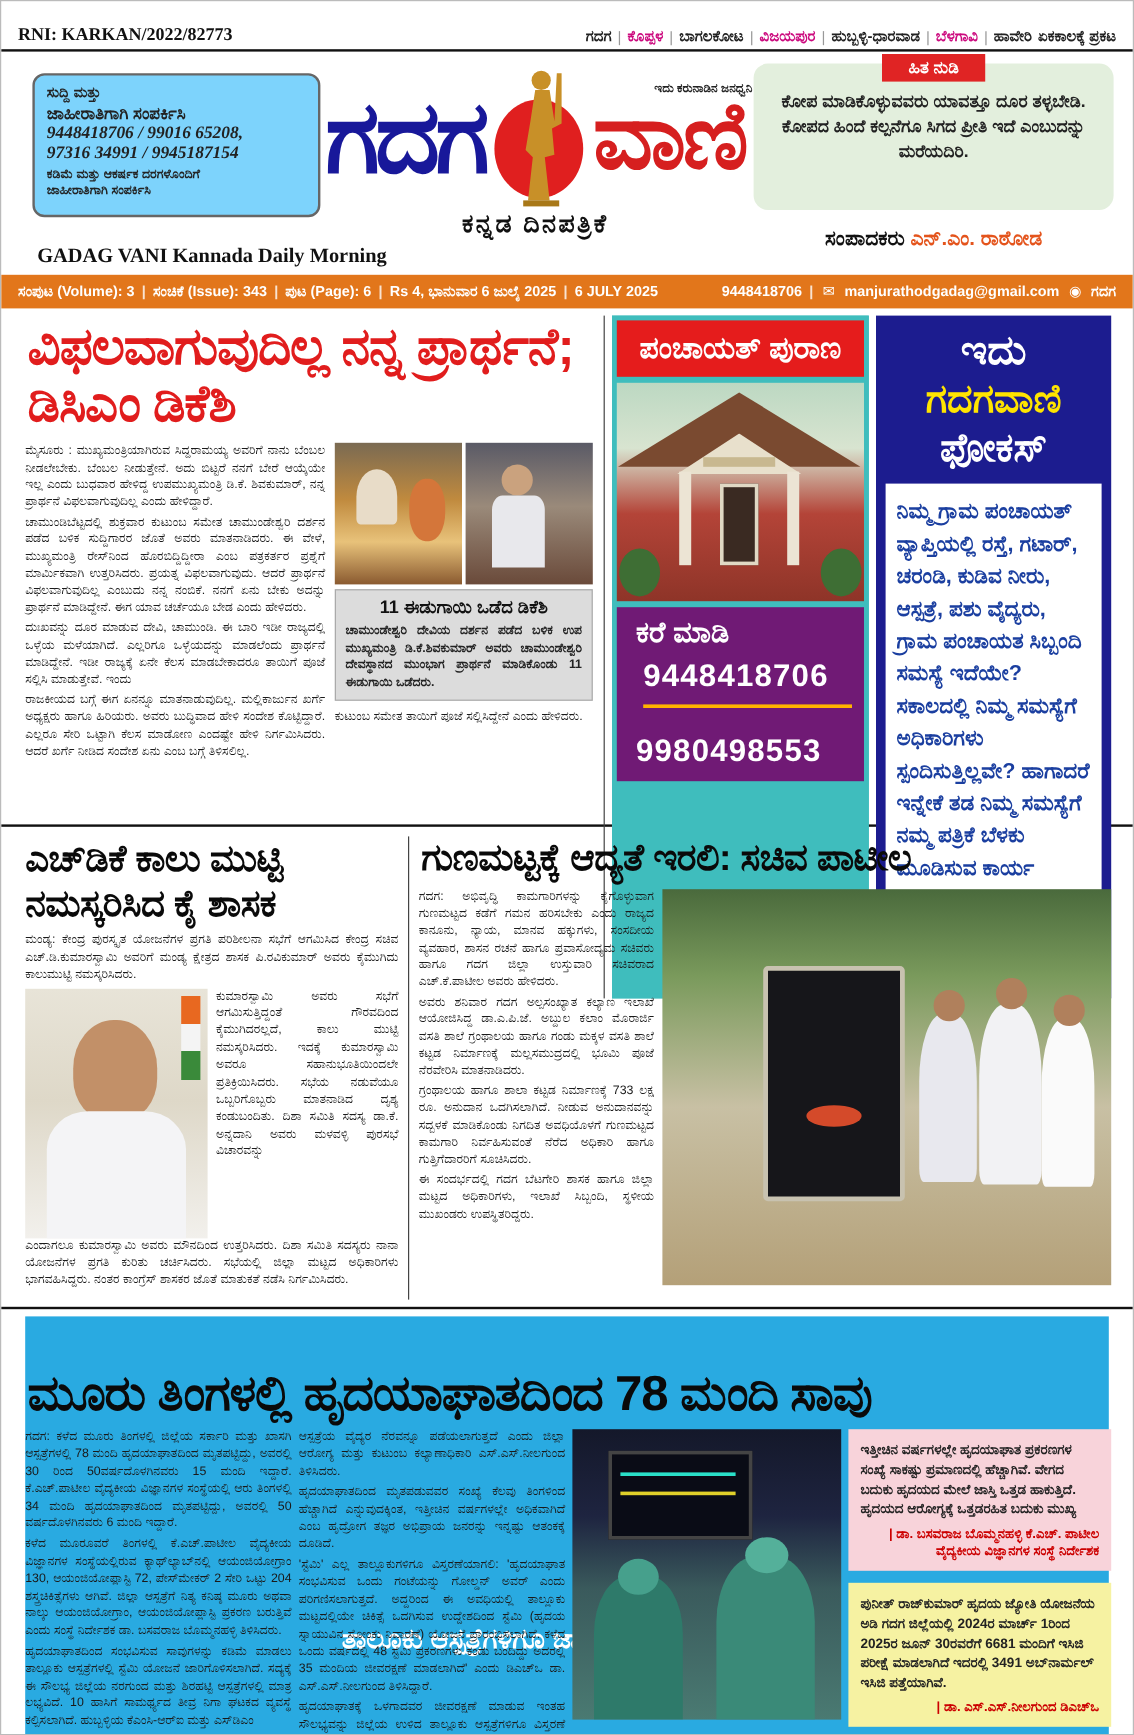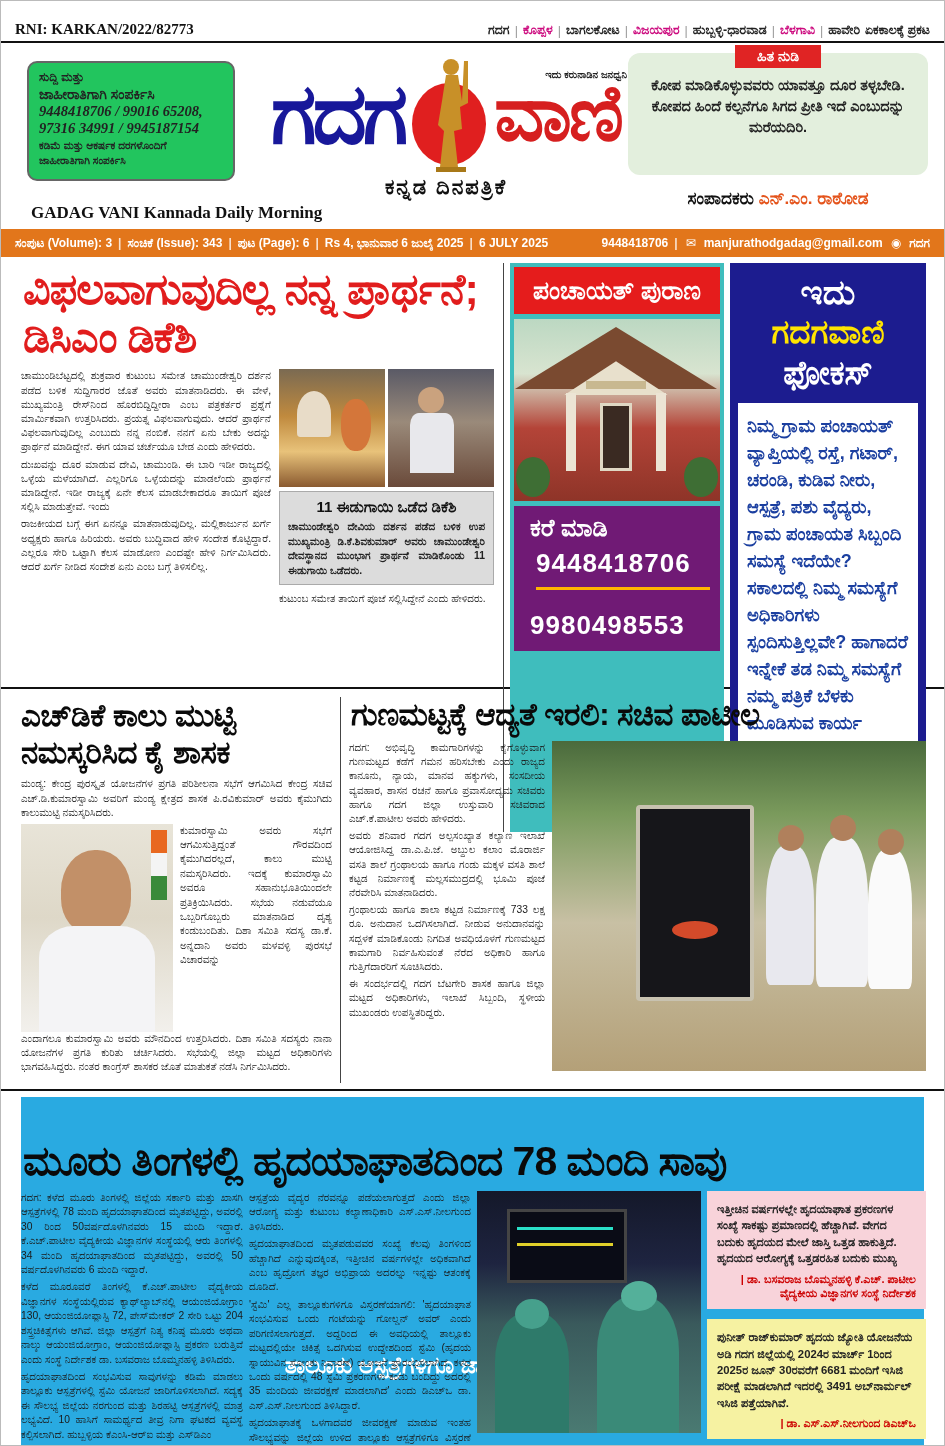--- a/index.html
+++ b/index.html
@@ -10,22 +10,22 @@
   
   .topbar { display:flex; justify-content:space-between; align-items:flex-end;
             padding:16px 14px 3px 14px; border-bottom:2px solid #111; height:42px; }
   .rni { font-weight:bold; font-size:15px; color:#111; font-family:"Liberation Serif",serif; }
   .editions { font-size:12.5px; font-weight:bold; color:#222; display:flex; gap:5px; align-items:center; }
   .editions .mag { color:#cc0a7e; }
   .editions .sep { color:#999; font-weight:normal; }
 
   
   .masthead { position:relative; height:186px; padding:8px 14px 0 14px; }
-  .contact-box { position:absolute; left:26px; top:18px; width:208px; height:120px;
-                 background:#22c55e; border:2px solid #666; border-radius:10px;
+  .contact-box { position:absolute; left:26px; top:18px; width:240px; height:120px;
+                 background:#7dd3fc; border:2px solid #666; border-radius:10px;
                  padding:7px 10px; color:#222; }
   .contact-box .l1 { font-size:12px; font-weight:bold; }
   .contact-box .l2 { font-size:14px; font-weight:bold; margin-top:2px; }
   .contact-box .ph { font-size:14.5px; font-weight:bold; font-style:italic; font-family:"Liberation Serif",serif; }
   .contact-box .l3 { font-size:10.5px; font-weight:bold; margin-top:2px; }
   .english-line { position:absolute; left:30px; top:160px; font-size:17px; font-weight:bold;
                   font-family:"Liberation Serif",serif; color:#111; }
   .logo-wrap { position:absolute; left:250px; top:12px; width:390px; text-align:center; }
   .logo-row { display:flex; align-items:center; justify-content:center; gap:2px; height:118px; }
   .logo-blue { font-size:84px; font-weight:bold; color:#18189a; letter-spacing:-4px; line-height:1; }
@@ -263,20 +263,21 @@
       <span>ಗದಗ</span>
     </span>
   </div>
 
   <div class="main-section">
 
     <div class="lead">
       <div class="lead-headline">ವಿಫಲವಾಗುವುದಿಲ್ಲ ನನ್ನ ಪ್ರಾರ್ಥನೆ; ಡಿಸಿಎಂ ಡಿಕೆಶಿ</div>
       <div class="lead-body">
         <div class="lead-text">
+          <p>ಮೈಸೂರು : ಮುಖ್ಯಮಂತ್ರಿಯಾಗಿರುವ ಸಿದ್ದರಾಮಯ್ಯ ಅವರಿಗೆ ನಾನು ಬೆಂಬಲ ನೀಡಲೇಬೇಕು. ಬೆಂಬಲ ನೀಡುತ್ತೇನೆ. ಅದು ಬಿಟ್ಟರೆ ನನಗೆ ಬೇರೆ ಆಯ್ಕೆಯೇ ಇಲ್ಲ ಎಂದು ಬುಧವಾರ ಹೇಳಿದ್ದ ಉಪಮುಖ್ಯಮಂತ್ರಿ ಡಿ.ಕೆ. ಶಿವಕುಮಾರ್, ನನ್ನ ಪ್ರಾರ್ಥನೆ ವಿಫಲವಾಗುವುದಿಲ್ಲ ಎಂದು ಹೇಳಿದ್ದಾರೆ.</p>
           <p>ಚಾಮುಂಡಿಬೆಟ್ಟದಲ್ಲಿ ಶುಕ್ರವಾರ ಕುಟುಂಬ ಸಮೇತ ಚಾಮುಂಡೇಶ್ವರಿ ದರ್ಶನ ಪಡೆದ ಬಳಿಕ ಸುದ್ದಿಗಾರರ ಜೊತೆ ಅವರು ಮಾತನಾಡಿದರು. ಈ ವೇಳೆ, ಮುಖ್ಯಮಂತ್ರಿ ರೇಸ್‌ನಿಂದ ಹೊರಬಿದ್ದಿದ್ದೀರಾ ಎಂಬ ಪತ್ರಕರ್ತರ ಪ್ರಶ್ನೆಗೆ ಮಾರ್ಮಿಕವಾಗಿ ಉತ್ತರಿಸಿದರು. ಪ್ರಯತ್ನ ವಿಫಲವಾಗುವುದು. ಆದರೆ ಪ್ರಾರ್ಥನೆ ವಿಫಲವಾಗುವುದಿಲ್ಲ ಎಂಬುದು ನನ್ನ ನಂಬಿಕೆ. ನನಗೆ ಏನು ಬೇಕು ಅದನ್ನು ಪ್ರಾರ್ಥನೆ ಮಾಡಿದ್ದೇನೆ. ಈಗ ಯಾವ ಚರ್ಚೆಯೂ ಬೇಡ ಎಂದು ಹೇಳಿದರು.</p>
           <p>ದುಃಖವನ್ನು ದೂರ ಮಾಡುವ ದೇವಿ, ಚಾಮುಂಡಿ. ಈ ಬಾರಿ ಇಡೀ ರಾಜ್ಯದಲ್ಲಿ ಒಳ್ಳೆಯ ಮಳೆಯಾಗಿದೆ. ಎಲ್ಲರಿಗೂ ಒಳ್ಳೆಯದನ್ನು ಮಾಡಲೆಂದು ಪ್ರಾರ್ಥನೆ ಮಾಡಿದ್ದೇನೆ. ಇಡೀ ರಾಜ್ಯಕ್ಕೆ ಏನೇ ಕೆಲಸ ಮಾಡಬೇಕಾದರೂ ತಾಯಿಗೆ ಪೂಜೆ ಸಲ್ಲಿಸಿ ಮಾಡುತ್ತೇವೆ. ಇಂದು</p>
           <p>ರಾಜಕೀಯದ ಬಗ್ಗೆ ಈಗ ಏನನ್ನೂ ಮಾತನಾಡುವುದಿಲ್ಲ. ಮಲ್ಲಿಕಾರ್ಜುನ ಖರ್ಗೆ ಅಧ್ಯಕ್ಷರು ಹಾಗೂ ಹಿರಿಯರು. ಅವರು ಬುದ್ಧಿವಾದ ಹೇಳಿ ಸಂದೇಶ ಕೊಟ್ಟಿದ್ದಾರೆ. ಎಲ್ಲರೂ ಸೇರಿ ಒಟ್ಟಾಗಿ ಕೆಲಸ ಮಾಡೋಣ ಎಂದಷ್ಟೇ ಹೇಳಿ ನಿರ್ಗಮಿಸಿದರು. ಆದರೆ ಖರ್ಗೆ ನೀಡಿದ ಸಂದೇಶ ಏನು ಎಂಬ ಬಗ್ಗೆ ತಿಳಿಸಲಿಲ್ಲ.</p>
         </div>
         <div class="lead-media">
           <div class="lead-photos">
             <div class="photo ph-a"></div>
             <div class="photo ph-b"></div>
           </div>
           <div class="caption-box">
@@ -367,21 +368,21 @@
     </div>
     <div class="big-headline">ಮೂರು ತಿಂಗಳಲ್ಲಿ ಹೃದಯಾಘಾತದಿಂದ 78 ಮಂದಿ ಸಾವು</div>
     <div class="bottom-cols">
       <div class="bcol">
         <p>ಗದಗ: ಕಳೆದ ಮೂರು ತಿಂಗಳಲ್ಲಿ ಜಿಲ್ಲೆಯ ಸರ್ಕಾರಿ ಮತ್ತು ಖಾಸಗಿ ಆಸ್ಪತ್ರೆಗಳಲ್ಲಿ 78 ಮಂದಿ ಹೃದಯಾಘಾತದಿಂದ ಮೃತಪಟ್ಟಿದ್ದು, ಅವರಲ್ಲಿ 30 ರಿಂದ 50ವರ್ಷದೊಳಗಿನವರು 15 ಮಂದಿ ಇದ್ದಾರೆ. ಕೆ.ಎಚ್.ಪಾಟೀಲ ವೈದ್ಯಕೀಯ ವಿಜ್ಞಾನಗಳ ಸಂಸ್ಥೆಯಲ್ಲಿ ಆರು ತಿಂಗಳಲ್ಲಿ 34 ಮಂದಿ ಹೃದಯಾಘಾತದಿಂದ ಮೃತಪಟ್ಟಿದ್ದು, ಅವರಲ್ಲಿ 50 ವರ್ಷದೊಳಗಿನವರು 6 ಮಂದಿ ಇದ್ದಾರೆ.</p>
         <p>ಕಳೆದ ಮೂರೂವರೆ ತಿಂಗಳಲ್ಲಿ ಕೆ.ಎಚ್.ಪಾಟೀಲ ವೈದ್ಯಕೀಯ ವಿಜ್ಞಾನಗಳ ಸಂಸ್ಥೆಯಲ್ಲಿರುವ ಕ್ಯಾಥ್‌ಲ್ಯಾಬ್‌ನಲ್ಲಿ ಆಯಂಜಿಯೋಗ್ರಾಂ 130, ಆಯಂಜಿಯೋಪ್ಲಾಸ್ಟಿ 72, ಪೇಸ್‌ಮೇಕರ್ 2 ಸೇರಿ ಒಟ್ಟು 204 ಶಸ್ತ್ರಚಿಕಿತ್ಸೆಗಳು ಆಗಿವೆ. ಜಿಲ್ಲಾ ಆಸ್ಪತ್ರೆಗೆ ನಿತ್ಯ ಕನಿಷ್ಠ ಮೂರು ಅಥವಾ ನಾಲ್ಕು ಆಯಂಜಿಯೋಗ್ರಾಂ, ಆಯಂಜಿಯೋಪ್ಲಾಸ್ಟಿ ಪ್ರಕರಣ ಬರುತ್ತಿವೆ ಎಂದು ಸಂಸ್ಥೆ ನಿರ್ದೇಶಕ ಡಾ. ಬಸವರಾಜ ಬೊಮ್ಮನಹಳ್ಳಿ ತಿಳಿಸಿದರು.</p>
         <p>ಹೃದಯಾಘಾತದಿಂದ ಸಂಭವಿಸುವ ಸಾವುಗಳನ್ನು ಕಡಿಮೆ ಮಾಡಲು ತಾಲ್ಲೂಕು ಆಸ್ಪತ್ರೆಗಳಲ್ಲಿ ಸ್ಟೆಮಿ ಯೋಜನೆ ಜಾರಿಗೊಳಿಸಲಾಗಿದೆ. ಸದ್ಯಕ್ಕೆ ಈ ಸೌಲಭ್ಯ ಜಿಲ್ಲೆಯ ನರಗುಂದ ಮತ್ತು ಶಿರಹಟ್ಟಿ ಆಸ್ಪತ್ರೆಗಳಲ್ಲಿ ಮಾತ್ರ ಲಭ್ಯವಿದೆ. 10 ಹಾಸಿಗೆ ಸಾಮರ್ಥ್ಯದ ತೀವ್ರ ನಿಗಾ ಘಟಕದ ವ್ಯವಸ್ಥೆ ಕಲ್ಪಿಸಲಾಗಿದೆ. ಹುಬ್ಬಳ್ಳಿಯ ಕೆಎಂಸಿ-ಆರ್‌ಐ ಮತ್ತು ಎಸ್‌ಡಿಎಂ</p>
       </div>
       <div class="bcol">
         <p>ಆಸ್ಪತ್ರೆಯ ವೈದ್ಯರ ನೆರವನ್ನೂ ಪಡೆಯಲಾಗುತ್ತದೆ ಎಂದು ಜಿಲ್ಲಾ ಆರೋಗ್ಯ ಮತ್ತು ಕುಟುಂಬ ಕಲ್ಯಾಣಾಧಿಕಾರಿ ಎಸ್.ಎಸ್.ನೀಲಗುಂದ ತಿಳಿಸಿದರು.</p>
-        <p>ಹೃದಯಾಘಾತದಿಂದ ಮೃತಪಡುವವರ ಸಂಖ್ಯೆ ಕೆಲವು ತಿಂಗಳಿಂದ ಹೆಚ್ಚಾಗಿದೆ ಎನ್ನುವುದಕ್ಕಿಂತ, ಇತ್ತೀಚಿನ ವರ್ಷಗಳಲ್ಲೇ ಅಧಿಕವಾಗಿದೆ ಎಂಬ ಹೃದ್ರೋಗ ತಜ್ಞರ ಅಭಿಪ್ರಾಯ ಅದರಲ್ನು ಇನ್ನಷ್ಟು ಆತಂಕಕ್ಕೆ ದೂಡಿದೆ.</p>
+        <p>ಹೃದಯಾಘಾತದಿಂದ ಮೃತಪಡುವವರ ಸಂಖ್ಯೆ ಕೆಲವು ತಿಂಗಳಿಂದ ಹೆಚ್ಚಾಗಿದೆ ಎನ್ನುವುದಕ್ಕಿಂತ, ಇತ್ತೀಚಿನ ವರ್ಷಗಳಲ್ಲೇ ಅಧಿಕವಾಗಿದೆ ಎಂಬ ಹೃದ್ರೋಗ ತಜ್ಞರ ಅಭಿಪ್ರಾಯ ಜನರನ್ನು ಇನ್ನಷ್ಟು ಆತಂಕಕ್ಕೆ ದೂಡಿದೆ.</p>
         <p>'ಸ್ಟೆಮಿ' ಎಲ್ಲ ತಾಲ್ಲೂಕುಗಳಿಗೂ ವಿಸ್ತರಣೆಯಾಗಲಿ: 'ಹೃದಯಾಘಾತ ಸಂಭವಿಸುವ ಒಂದು ಗಂಟೆಯನ್ನು ಗೋಲ್ಡನ್ ಅವರ್ ಎಂದು ಪರಿಗಣಿಸಲಾಗುತ್ತದೆ. ಅದ್ದರಿಂದ ಈ ಅವಧಿಯಲ್ಲಿ ತಾಲ್ಲೂಕು ಮಟ್ಟದಲ್ಲಿಯೇ ಚಿಕಿತ್ಸೆ ಒದಗಿಸುವ ಉದ್ದೇಶದಿಂದ ಸ್ಟೆಮಿ (ಹೃದಯ ಸ್ನಾಯುವಿನ ಸೋಂಕು ನಿವಾರಣೆ) ಯೋಜನೆ ಪ್ರಾರಂಭಿಸಲಾಗಿದೆ. ಕಳೆದ ಒಂದು ವರ್ಷದಲ್ಲಿ 48 ಸ್ಟೆಮಿ ಪ್ರಕರಣಗಳು ಕಂಡು ಬಂದಿದ್ದು ಅದರಲ್ಲಿ 35 ಮಂದಿಯ ಜೀವರಕ್ಷಣೆ ಮಾಡಲಾಗಿದೆ' ಎಂದು ಡಿಎಚ್‌ಒ ಡಾ. ಎಸ್.ಎಸ್.ನೀಲಗುಂದ ತಿಳಿಸಿದ್ದಾರೆ.</p>
         <p>ಹೃದಯಾಘಾತಕ್ಕೆ ಒಳಗಾದವರ ಜೀವರಕ್ಷಣೆ ಮಾಡುವ ಇಂತಹ ಸೌಲಭ್ಯವನ್ನು ಜಿಲ್ಲೆಯ ಉಳಿದ ತಾಲ್ಲೂಕು ಆಸ್ಪತ್ರೆಗಳಿಗೂ ವಿಸ್ತರಣೆ ಮಾಡಬೇಕು ಎಂಬುದು ಸ್ಥಳೀಯರ ಆಗ್ರಹವಾಗಿದೆ.</p>
       </div>
       <div class="photo or-photo">
         <div class="or-monitor"></div>
         <div class="or-trace1"></div>
         <div class="or-trace2"></div>
         <div class="or-staff1"></div>
         <div class="or-cap1"></div>
         <div class="or-staff2"></div>

